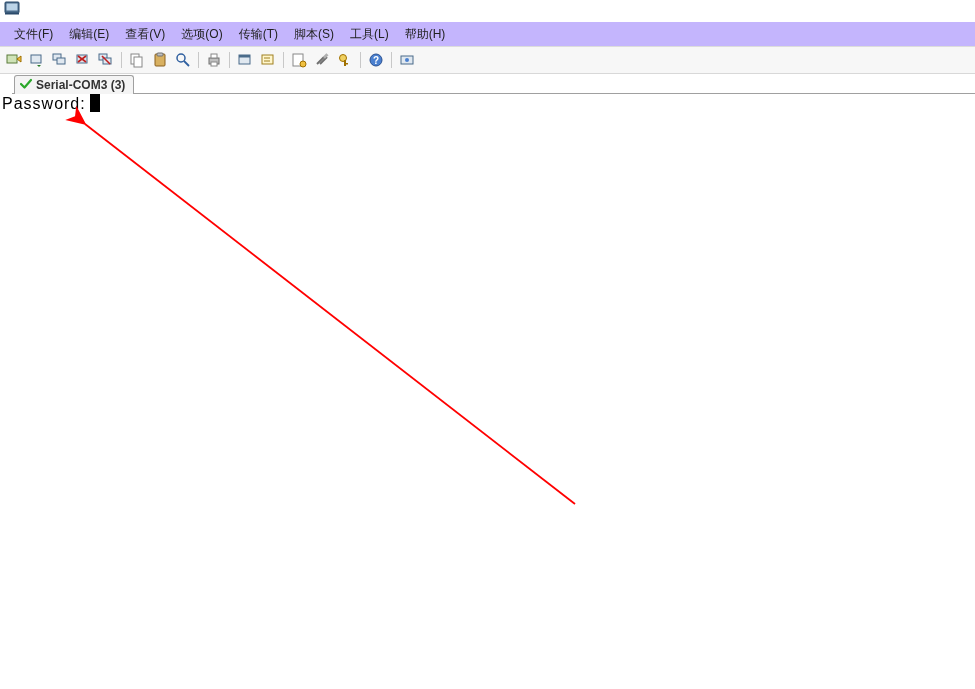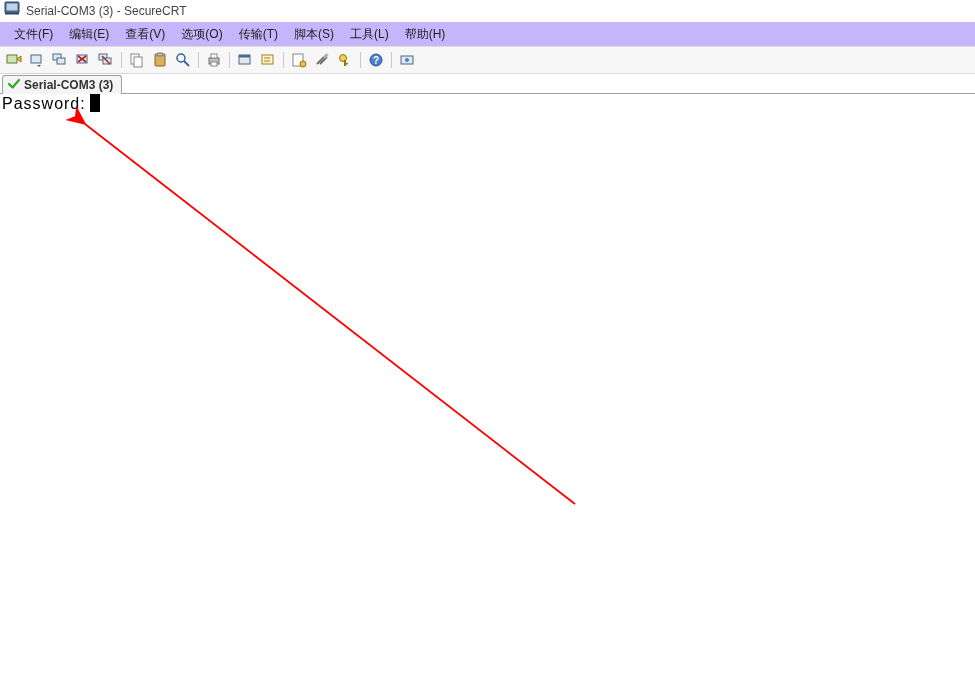--- a/index.html
+++ b/index.html
@@ -4,40 +4,39 @@
 <style>
 html,body{margin:0;padding:0;width:975px;height:689px;overflow:hidden;font-family:"Microsoft YaHei",Tahoma,Arial,sans-serif;font-size:12px;background:#fff;color:#000;}
 .titlebar{height:22px;line-height:22px;background:#fff;display:flex;align-items:center;padding-left:4px;gap:6px;}
 .titlebar .app-icon{display:inline-block;}
 .titlebar-text{color:#444;}
 .menubar{height:20px;background:#c4b5fd;border-bottom:1px solid #dcdcdc;display:flex;align-items:center;padding:2px 6px;gap:0;}
 .menu-item{padding:1px 8px;cursor:default;color:#222;}
 .toolbar{height:26px;background:#f7f7f7;border-bottom:1px solid #d8d8d8;display:flex;align-items:center;padding:0 4px;gap:3px;}
 .tool-btn{width:18px;height:18px;display:flex;align-items:center;justify-content:center;cursor:default;border:1px solid transparent;border-radius:2px;}
 .tool-sep{width:1px;height:16px;background:#c8c8c8;margin:0 2px;}
-.tabbar{height:19px;background:#fff;border-bottom:1px solid #a0a0a0;display:flex;align-items:flex-end;padding-left:2px;}
+.tabbar{height:19px;background:#fff;border-bottom:1px solid #a0a0a0;display:flex;align-items:flex-end;padding-left:2px;margin-left:12px;}
 .tab{height:18px;background:#f4f4f4;border:1px solid #a0a0a0;border-bottom:none;border-top-left-radius:3px;border-top-right-radius:3px;display:flex;align-items:center;padding:0 8px 0 5px;gap:4px;font-weight:bold;color:#333;position:relative;bottom:-1px;cursor:default;}
 .tab .check{color:#2aa82a;}
 .terminal{position:relative;width:975px;height:calc(689px - 22px - 24px - 28px - 19px);background:#fff;}
 .term-text{position:absolute;left:2px;top:0px;font-family:Liberation Sans, sans-serif;font-size:16px;letter-spacing:1px;}
 .cursor{display:inline-block;width:10px;height:18px;background:#000;vertical-align:text-bottom;margin-left:4px;}
 .arrow-svg{position:absolute;pointer-events:none;}
 </style>
 </head>
 <body>
 
 <div class="titlebar">
   <span class="app-icon">
     <svg width="16" height="16" viewBox="0 0 16 16">
       <rect x="1" y="2" width="14" height="11" rx="1" fill="#4a6b8a" stroke="#2a4a6a"></rect>
       <rect x="2.5" y="3.5" width="11" height="7" fill="#bcd4e8"></rect>
       <rect x="1" y="13" width="14" height="1.5" fill="#2a4a6a"></rect>
     </svg>
   </span>
-  <span class="titlebar-text">Serial-COM3 (3) - SecureCRT</span>
 </div>
 
 <div class="menubar">
   <div class="menu-item">文件(F)</div>
   <div class="menu-item">编辑(E)</div>
   <div class="menu-item">查看(V)</div>
   <div class="menu-item">选项(O)</div>
   <div class="menu-item">传输(T)</div>
   <div class="menu-item">脚本(S)</div>
   <div class="menu-item">工具(L)</div>

